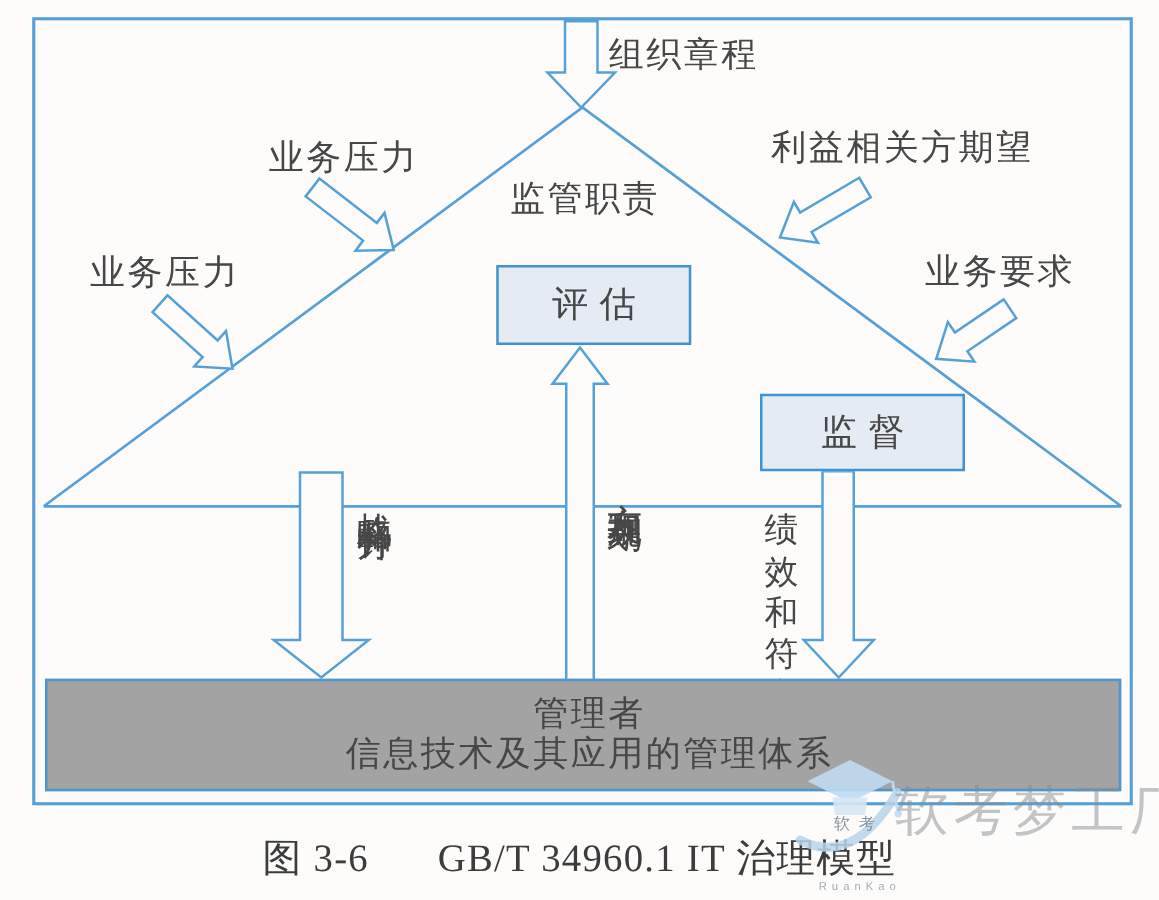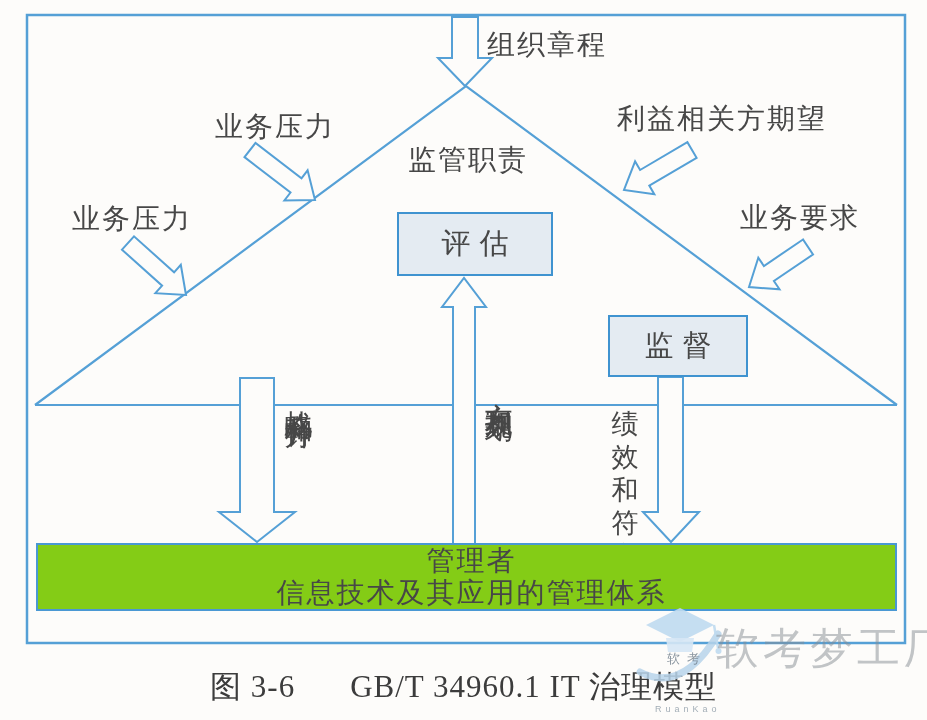--- a/index.html
+++ b/index.html
@@ -20,22 +20,22 @@
   }
   .vlabel{
     position:absolute;writing-mode:vertical-rl;text-orientation:upright;
     font-size:28px;color:#474747;letter-spacing:3px;line-height:1;
   }
   .wrap2{
     position:absolute;width:64px;font-size:27px;line-height:33px;
     color:#474747;word-break:break-all;letter-spacing:6px;
   }
   .bottom-box{
-    position:absolute;left:36px;top:543px;width:861px;height:68px;
-    box-sizing:border-box;border:2px solid #4a98d3;background:#84cc16;
+    position:absolute;left:36px;top:543px;width:861px;height:90px;
+    box-sizing:border-box;border:2px solid #4a98d3;background:#a3a3a3;
     display:flex;flex-direction:column;align-items:center;justify-content:center;
     color:#474747;z-index:2;padding-left:10px;
   }
   .bottom-box .l1{font-size:28px;letter-spacing:2px;line-height:32px;}
   .bottom-box .l2{font-size:28px;letter-spacing:2px;line-height:32px;}
   .caption{
     position:absolute;left:0;right:0;top:666px;display:flex;
     justify-content:center;gap:55px;font-size:31px;color:#3c3c3c;
     letter-spacing:1px;z-index:2;
   }
@@ -77,21 +77,21 @@
   </svg>
 
   <div class="lbl layer2" style="left:487px;top:31px">组织章程</div>
   <div class="lbl layer2" style="left:215px;top:113px">业务压力</div>
   <div class="lbl layer2" style="left:617px;top:105px">利益相关方期望</div>
   <div class="lbl layer2" style="left:408px;top:146px">监管职责</div>
   <div class="lbl layer2" style="left:72px;top:205px">业务压力</div>
   <div class="lbl layer2" style="left:740px;top:204px">业务要求</div>
 
   <div class="box layer2" style="left:397px;top:212px;width:156px;height:64px">评估</div>
-  <div class="box layer2" style="left:608px;top:315px;width:140px;height:62px">监督</div>
+  <div class="box layer2" style="left:608px;top:315px;width:164px;height:62px">监督</div>
 
   <div class="vlabel layer2" style="left:284px;top:388px">战略和方针</div>
   <div class="vlabel layer2" style="left:484px;top:380px">方案和规划</div>
   <div class="wrap2 layer2" style="left:596px;top:408px">绩效和符合性</div>
 
   <div class="bottom-box">
     <div class="l1">管理者</div>
     <div class="l2">信息技术及其应用的管理体系</div>
   </div>
 

